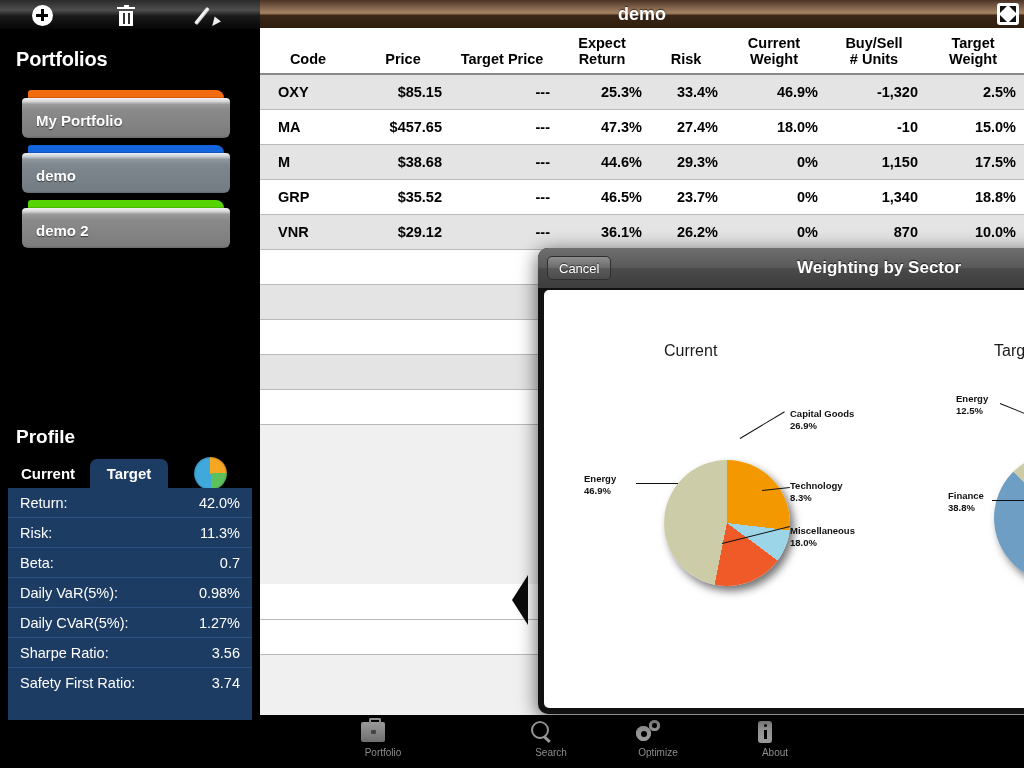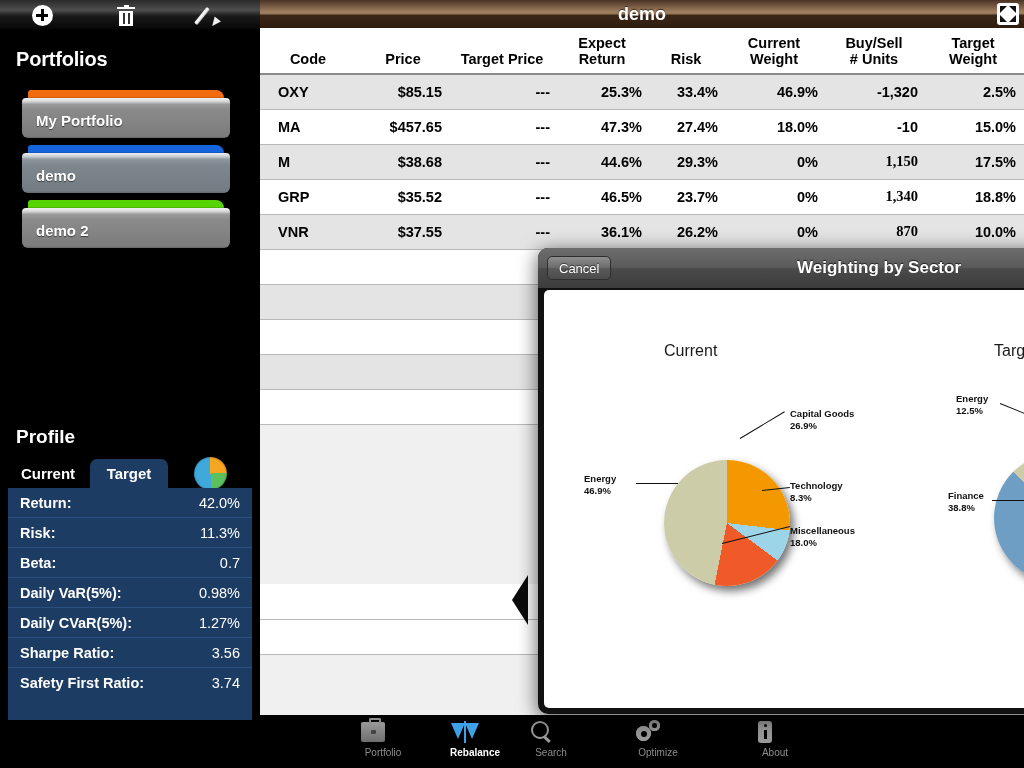--- a/index.html
+++ b/index.html
@@ -116,21 +116,21 @@
   }
   #profile-panel {
     position:absolute; left:8px; top:488px; width:244px; height:232px;
     background:#1c3c63;
   }
   .prow {
     position:relative; height:30px; line-height:30px;
     border-bottom:1px solid #2b5182; padding:0 12px;
     font-size:14.5px; color:#fff;
   }
-  .prow .k { font-weight:bold; }
+  .prow .k { font-weight:normal; }
   .prow .v { position:absolute; right:12px; top:0; font-weight:normal; }
 
   #qpo-logo {
     position:absolute; left:10px; top:730px; display:flex; align-items:center;
   }
   #qpo-text { color:#f5f520; font-size:22px; font-weight:bold; }
   #qpo-flag {
     width:24px; height:24px; border-radius:50%; margin-left:2px;
     background:
       linear-gradient(to bottom,
@@ -180,21 +180,21 @@
     height:46px;
   }
   table#grid td {
     font-size:14.5px; font-weight:bold; color:#000;
     padding:0 8px 0 4px; height:35px; text-align:right;
     border-bottom:1px solid #b9b9b9; background:#fff;
   }
   table#grid tr.alt td { background:#e4e4e4; }
   table#grid td.code { text-align:left; padding-left:18px; }
   td.neg { color:#e00000; }
-  td.pos { color:#00c000;font-family:Liberation Serif, serif; }
+  td.pos { color:#00c000; }
   tr.total td { background:#2f6bab; color:#fff; }
   tr.grand td { background:#fff; color:#000; }
   .col-code{width:100px}.col-price{width:90px}.col-tprice{width:108px}
   .col-er{width:92px}.col-risk{width:76px}.col-cw{width:100px}
   .col-bs{width:100px}.col-tw{width:98px}
 
   #pull-handle {
     position:absolute; left:252px; top:575px; width:0; height:0;
     border-right:16px solid #0b0b0b;
     border-top:25px solid transparent;
@@ -442,21 +442,21 @@
               <td>$35.52</td>
               <td>---</td>
               <td>46.5%</td>
               <td>23.7%</td>
               <td>0%</td>
               <td class="pos">1,340</td>
               <td>18.8%</td>
             </tr>
             <tr class="alt">
               <td class="code">VNR</td>
-              <td>$37.55</td>
+              <td>$29.12</td>
               <td>---</td>
               <td>36.1%</td>
               <td>26.2%</td>
               <td>0%</td>
               <td class="pos">870</td>
               <td>10.0%</td>
             </tr>
             <tr>
               <td class="code"></td>
               <td></td>
@@ -587,30 +587,20 @@
     </div>
   </div>
 
   <div id="tabbar">
     <div class="tbar-item" style="left:68px;">
       <div class="tbar-ic">
           <div class="ic-briefcase"></div>
         </div>
       <div class="tbar-label">Portfolio</div>
     </div>
-    <div class="tbar-item active" style="left:160px;">
-      <div class="tbar-ic">
-        <div class="ic-scales">
-            <div class="bowl l"></div>
-            <div class="post"></div>
-            <div class="bowl r"></div>
-          </div>
-      </div>
-      <div class="tbar-label">Rebalance</div>
-    </div>
     <div class="tbar-item" style="left:236px;">
       <div class="tbar-ic">
           <div class="ic-search"></div>
         </div>
       <div class="tbar-label">Search</div>
     </div>
     <div class="tbar-item" style="left:343px;">
       <div class="tbar-ic">
         <div class="ic-gears">
             <div class="gear big"></div>

